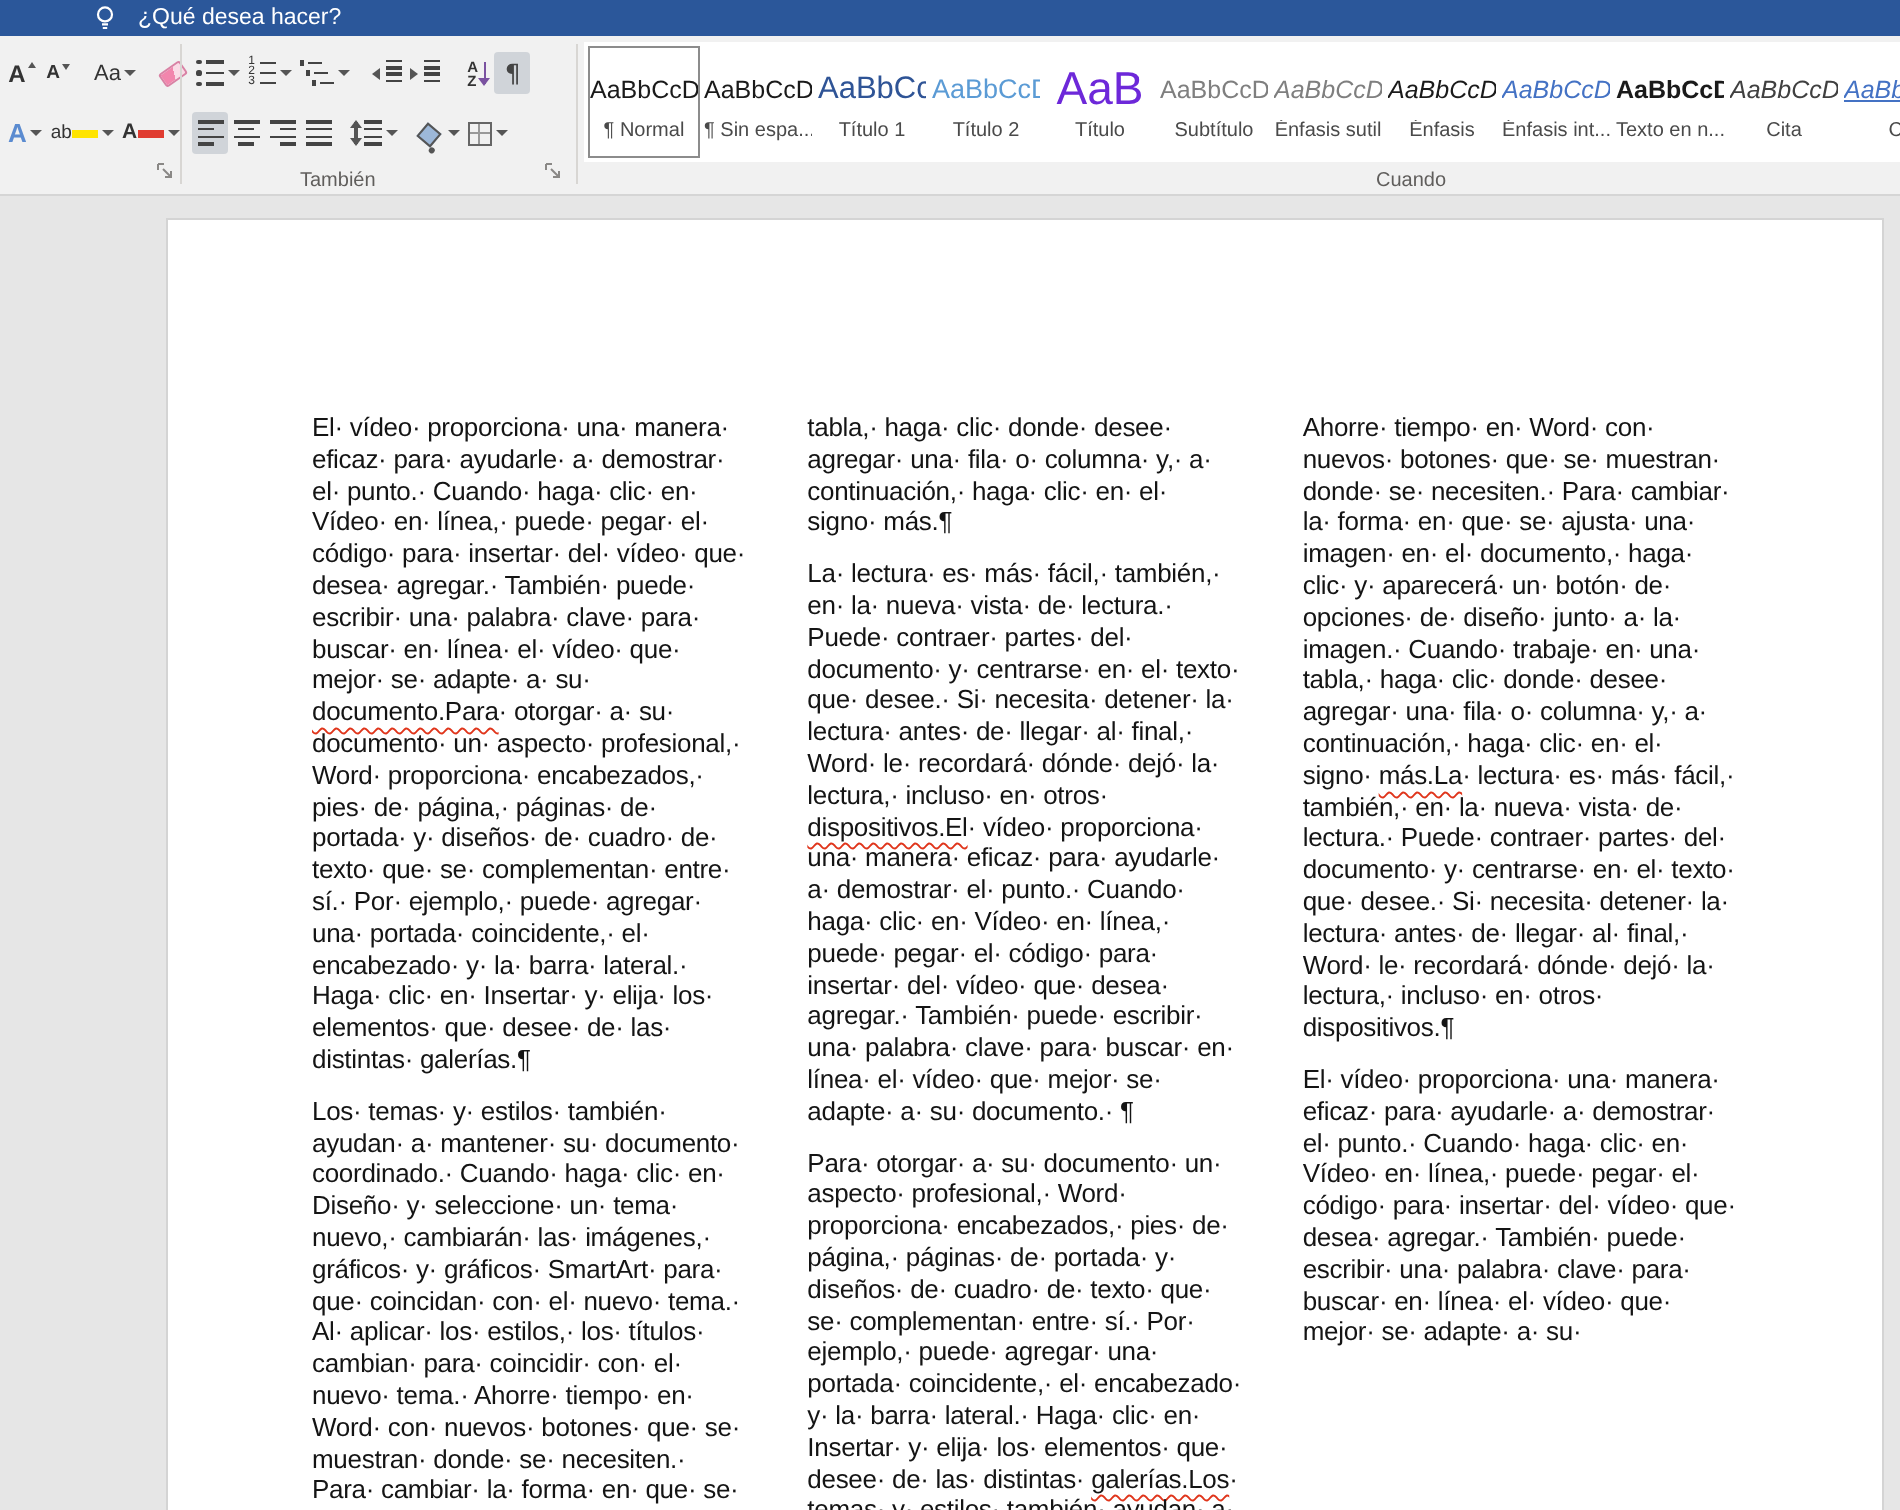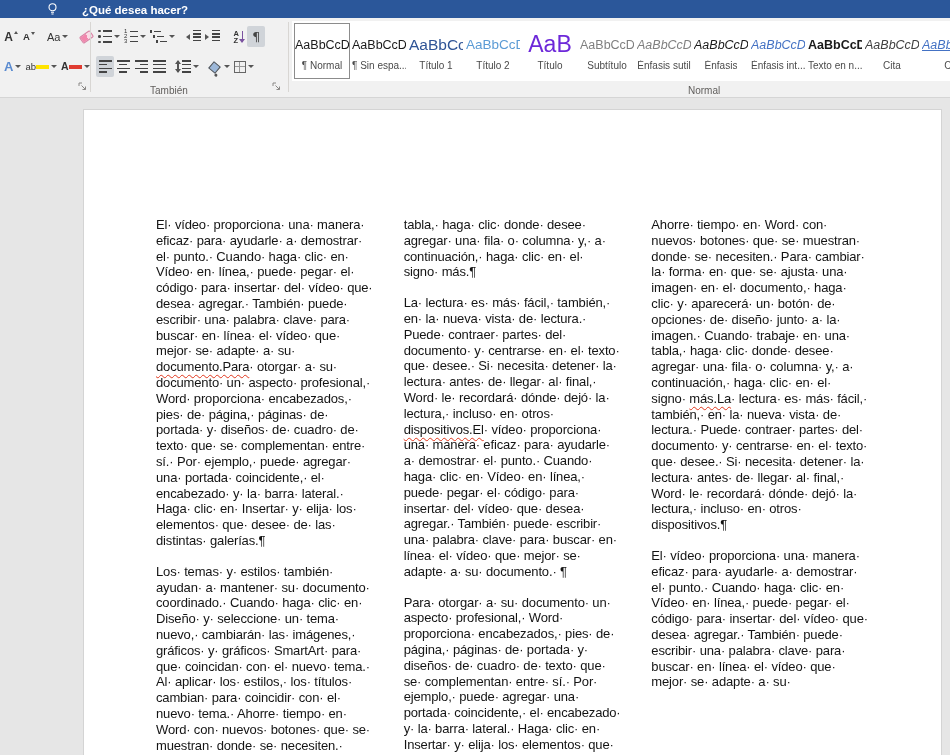--- a/index.html
+++ b/index.html
@@ -10,21 +10,21 @@
     background:#e6e6e6;
   }
 
   
   .tabbar{
     height:18px; background:#2b579a; display:flex; align-items:center;
     padding-left:20px;
   }
   .tabs{ display:flex; gap:26px; align-items:center; }
   .tab{ color:#fff; font-size:11.5px; white-space:nowrap; cursor:default; }
-  .tellme{ display:flex; align-items:flex-end; gap:23px; margin-left:26px;font-weight:bold; }
+  .tellme{ display:flex; align-items:center; gap:10px; margin-left:26px; }
   .tellme-label{ color:#fff; font-size:11.5px; }
 
   
   .ribbon{ position:relative; height:80px; background:#f1f1f1; border-bottom:1px solid #d5d5d5; }
   .vsep{ position:absolute; top:4px; height:70px; width:1px; background:#d8d6d3; }
   .group-label{ position:absolute; bottom:1px; font-size:10px; color:#605e5c; }
   .launcher{ position:absolute; bottom:2px; }
 
   .rrow{ position:absolute; display:flex; align-items:center; }
   .btn{
@@ -135,21 +135,21 @@
   .p-intensequote{ font-style:italic; color:#4472c4; text-decoration:underline; }
 
   
   .docarea{ position:relative; height:656px; background:#e6e6e6; }
   .page{
     position:absolute; left:83px; top:11px; width:859px; height:760px;
     background:#fff; border:1px solid #d4d4d4; overflow:hidden;
   }
   .doc-columns{ display:flex; gap:30px; padding:92px 72px 0 72px; }
   .doc-col{ flex:1; min-width:0; font-size:13px; line-height:15.8px; color:#141414; letter-spacing:-0.15px; }
-  p.para{ margin:15px 0 10px 0; }
+  p.para{ margin:4px 0 10px 0; }
   .squiggle{
     text-decoration-line:underline; text-decoration-style:wavy;
     text-decoration-color:#e0351b; text-decoration-thickness:1px;
     text-underline-offset:2.5px; text-decoration-skip-ink:none;
   }
 </style>
 </head>
 <body>
 
 <div class="tabbar">
@@ -378,21 +378,21 @@
       </div>
       <div class="style-cell">
         <div class="preview p-quote">AaBbCcDc</div>
         <div class="slabel">Cita</div>
       </div>
       <div class="style-cell">
         <div class="preview p-intensequote">AaBbCcDc</div>
         <div class="slabel">Ci</div>
       </div>
     </div>
-  <span class="group-label" style="left:688px;">Normal</span>
+  <span class="group-label" style="left:688px;">Cuando</span>
 
 </div>
 
 <div class="docarea">
   <div class="page">
     <div class="doc-columns">
       <div class="doc-col">
           <p class="para"><span>El· vídeo· proporciona· una· manera· eficaz· para· ayudarle· a· demostrar· el· punto.· Cuando· haga· clic· en· Vídeo· en· línea,· puede· pegar· el· código· para· insertar· del· vídeo· que· desea· agregar.· También· puede· escribir· una· palabra· clave· para· buscar· en· línea· el· vídeo· que· mejor· se· adapte· a· su· </span><span class="squiggle">documento.Para</span><span>· otorgar· a· su· documento· un· aspecto· profesional,· Word· proporciona· encabezados,· pies· de· página,· páginas· de· portada· y· diseños· de· cuadro· de· texto· que· se· complementan· entre· sí.· Por· ejemplo,· puede· agregar· una· portada· coincidente,· el· encabezado· y· la· barra· lateral.· Haga· clic· en· Insertar· y· elija· los· elementos· que· desee· de· las· distintas· galerías.</span><span>¶</span></p>
           <p class="para"><span>Los· temas· y· estilos· también· ayudan· a· mantener· su· documento· coordinado.· Cuando· haga· clic· en· Diseño· y· seleccione· un· tema· nuevo,· cambiarán· las· imágenes,· gráficos· y· gráficos· SmartArt· para· que· coincidan· con· el· nuevo· tema.· Al· aplicar· los· estilos,· los· títulos· cambian· para· coincidir· con· el· nuevo· tema.· Ahorre· tiempo· en· Word· con· nuevos· botones· que· se· muestran· donde· se· necesiten.· Para· cambiar· la· forma· en· que· se· ajusta· una· imagen· en· el· documento,· haga· clic· y· aparecerá· un· botón· de· opciones· de· diseño· junto· a· la· imagen.· Cuando· trabaje· en· una· </span></p>
         </div>

